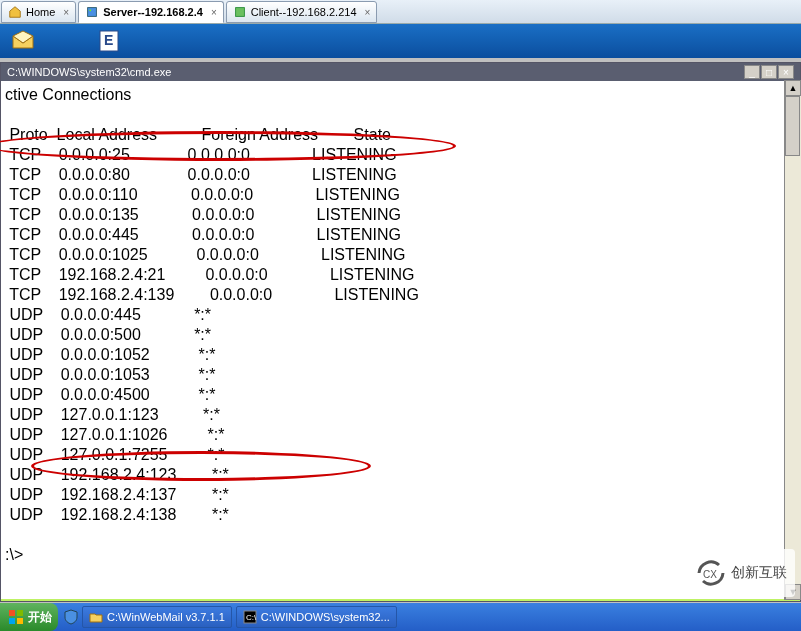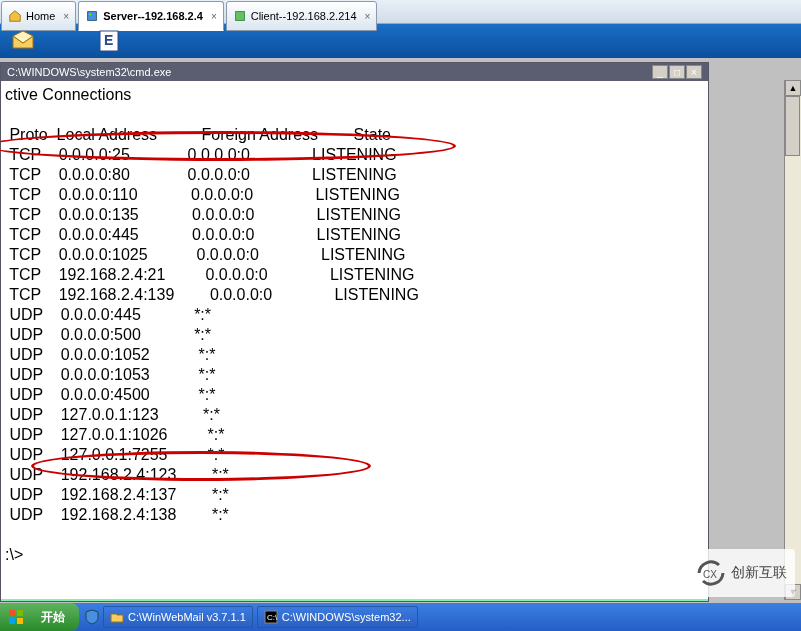--- a/index.html
+++ b/index.html
@@ -1,34 +1,34 @@
 <!DOCTYPE html>
 <html><head>
 <meta charset="utf-8">
 <style>
 *{margin:0;padding:0;box-sizing:border-box;font-family:Tahoma,Arial,sans-serif}
 body{width:801px;height:631px;background:#c0c0c0;overflow:hidden;position:relative}
 .tabbar{height:24px;background:linear-gradient(#e8f0f8,#d0dce8);display:flex;border-bottom:1px solid #9aa}
-.tab{height:30px;margin:1px 1px 8px 1px;padding:2px 6px;background:linear-gradient(#fff,#dbe6f0);border:1px solid #8a9bb0;border-radius:3px 3px 0 0;display:flex;align-items:center;gap:4px;font-size:11px}
+.tab{height:22px;margin:1px 1px 8px 1px;padding:2px 6px;background:linear-gradient(#fff,#dbe6f0);border:1px solid #8a9bb0;border-radius:3px 3px 0 0;display:flex;align-items:center;gap:4px;font-size:11px}
 .tab.active{background:#fff;border-bottom:1px solid #fff}
 .tab .ic{width:14px;height:14px;display:inline-block}
 .tab .close{font-size:10px;color:#666;margin-left:4px}
 .toolbar{height:34px;background:linear-gradient(#1a6fc5,#0b4e9e);display:flex;align-items:center;padding:0 10px;gap:60px}
 .toolbar .ic{width:26px;height:26px}
-.win{position:absolute;left:0;top:62px;width:709px;height:540px;background:#86efac;border:1px solid #556}
+.win{position:absolute;left:0;top:62px;width:801px;height:540px;background:#bef264;border:1px solid #556}
 .win-title{height:18px;background:#5a5e70;color:#fff;font-size:11px;padding:2px 6px;display:flex;align-items:center;font-family:'Courier New',monospace;justify-content:space-between}
 .win-btns{display:flex;gap:1px}
 .win-btn{width:16px;height:14px;background:#d4d0c8;border:1px solid #888;font-size:10px;display:flex;align-items:center;justify-content:center;font-family:Arial}
 .console{position:relative;background:#fff;color:#000;font-family:'Courier New',monospace;font-size:16px;font-weight:normal;padding:4px 8px 0 4px;line-height:20px;height:518px}
 .row{white-space:pre}
 .scroll{position:absolute;right:0;top:80px;width:17px;height:520px;background:#ece9d8;border-left:1px solid #888}
 .scroll-btn{width:16px;height:16px;background:#d4d0c8;border:1px solid #888;font-size:9px;display:flex;align-items:center;justify-content:center}
 .scroll-thumb{width:15px;height:60px;background:#d4d0c8;border:1px solid #888;margin-top:0}
 .taskbar{position:absolute;bottom:0;left:0;width:801px;height:28px;background:linear-gradient(#3a80e0,#245ec7);display:flex;align-items:center}
-.start{height:28px;padding:0 14px 0 8px;background:linear-gradient(#5fb35f,#2a8a2a);color:#fff;font-size:12px;font-weight:bold;display:flex;align-items:center;gap:17px;border-radius:0 8px 8px 0}
+.start{height:28px;padding:0 6px 0 8px;background:linear-gradient(#5fb35f,#2a8a2a);color:#fff;font-size:12px;font-weight:bold;display:flex;align-items:center;gap:4px;border-radius:0 8px 8px 0}
 .tray{display:flex;gap:4px;margin-left:4px}
 .tray-ic{width:18px;height:18px}
 .task{height:22px;margin:2px 2px;padding:2px 6px;background:linear-gradient(#3c7be0,#2a60c0);color:#fff;font-size:11px;display:flex;align-items:center;gap:4px;border-radius:2px;border:1px solid #2456a8}
 .task .ic{width:14px;height:14px}
 .logo{position:absolute;right:6px;bottom:34px;background:rgba(255,255,255,0.8);padding:4px 8px;font-size:14px;color:#444;border-radius:4px;display:flex;align-items:center;}
 .logo-ic{width:40px;height:40px}
 .highlight{position:absolute;border:3px solid #c00;border-radius:50%;pointer-events:none}
 </style>
 </head>
 <body>

